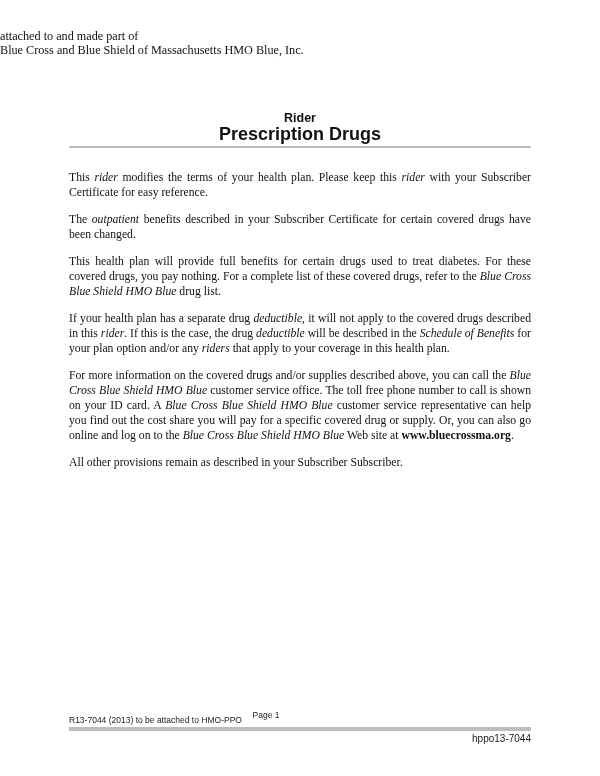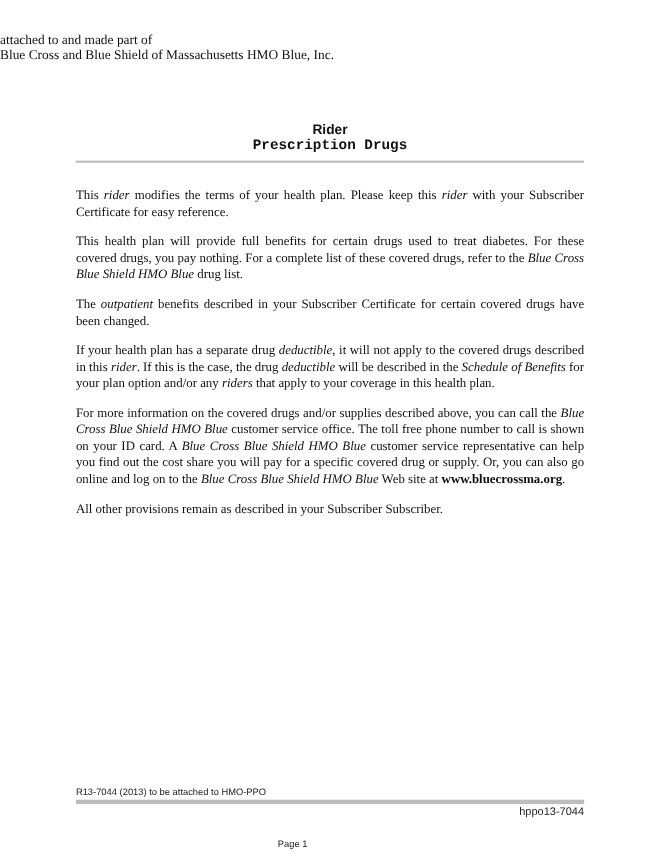--- a/index.html
+++ b/index.html
@@ -3,51 +3,51 @@
 <meta charset="utf-8">
 <style>
   html, body { margin: 0; padding: 0; background: #ffffff; }
   body { width: 600px; height: 776px; position: relative; overflow: hidden; color: #111; }
   .serif { font-family: "Liberation Serif", "DejaVu Serif", serif; }
   .sans { font-family: "Liberation Sans", "DejaVu Sans", sans-serif; }
 
   .header-block { position: absolute; top: 29px; left: 0; width: 600px; text-align: left; font-size: 12.2px; line-height: 14px; }
 
   .rider-label { position: absolute; top: 111px; left: 0; width: 600px; text-align: center; font-size: 12.5px; font-weight: bold; }
-  .rider-title { position: absolute; top: 124px; left: 0; width: 600px; text-align: center; font-size: 13px; font-weight: bold; font-family: Liberation Mono, monospace; }
+  .rider-title { position: absolute; top: 124px; left: 0; width: 600px; text-align: center; font-size: 18px; font-weight: bold; }
   .title-rule { position: absolute; top: 146px; left: 69px; width: 462px; height: 2px; background: #bdbdbd; }
 
   .body-text { position: absolute; top: 170px; left: 69px; width: 462px; font-size: 11.7px; line-height: 15px; text-align: justify; }
   .body-text p { margin: 0 0 12px 0; }
   .body-text i { font-style: italic; }
   .body-text b { font-weight: bold; margin-top: 12px; }
 
   .footer-code { position: absolute; top: 715px; left: 69px; font-size: 8.5px; color: #222; }
   .footer-bar { position: absolute; top: 727px; left: 69px; width: 462px; height: 4px; background: #bdbdbd; }
-  .footer-page { position: absolute; top: 762px; left: 0; width: 532px; text-align: center; font-size: 8.5px; color: #222; }
+  .footer-page { position: absolute; top: 710px; left: 0; width: 532px; text-align: center; font-size: 8.5px; color: #222; }
   .footer-id { position: absolute; top: 733px; right: 69px; font-size: 10px; color: #222; }
 </style>
 </head>
 <body>
 
 <div class="header-block serif">
   <div>attached to and made part of</div>
   <div>Blue Cross and Blue Shield of Massachusetts HMO Blue, Inc.</div>
 </div>
 
 <div class="rider-label sans">Rider</div>
 <div class="rider-title sans">Prescription Drugs</div>
 <div class="title-rule"></div>
 
 <div class="body-text serif">
   <p><span>This </span><i>rider</i><span> modifies the terms of your health plan. Please keep this </span><i>rider</i><span> with your Subscriber Certificate for easy reference.</span></p>
 
+  <p><span>The </span><i>outpatient</i><span> benefits described in your Subscriber Certificate for certain covered drugs have been changed.</span></p>
+
   <p><span>This health plan will provide full benefits for certain drugs used to treat diabetes. For these covered drugs, you pay nothing. For a complete list of these covered drugs, refer to the </span><i>Blue Cross Blue Shield HMO Blue</i><span> drug list.</span></p>
-
-  <p><span>The </span><i>outpatient</i><span> benefits described in your Subscriber Certificate for certain covered drugs have been changed.</span></p>
 
   <p><span>If your health plan has a separate drug </span><i>deductible</i><span>, it will not apply to the covered drugs described in this </span><i>rider</i><span>. If this is the case, the drug </span><i>deductible</i><span> will be described in the </span><i>Schedule of Benefits</i><span> for your plan option and/or any </span><i>riders</i><span> that apply to your coverage in this health plan.</span></p>
 
   <p><span>For more information on the covered drugs and/or supplies described above, you can call the </span><i>Blue Cross Blue Shield HMO Blue</i><span> customer service office. The toll free phone number to call is shown on your ID card. A </span><i>Blue Cross Blue Shield HMO Blue</i><span> customer service representative can help you find out the cost share you will pay for a specific covered drug or supply. Or, you can also go online and log on to the </span><i>Blue Cross Blue Shield HMO Blue</i><span> Web site at </span><b>www.bluecrossma.org</b><span>.</span></p>
 
   <p><span>All other provisions remain as described in your Subscriber Subscriber.</span></p>
 </div>
 
 <div class="footer-code sans">R13-7044 (2013) to be attached to HMO-PPO</div>
 <div class="footer-bar"></div>

